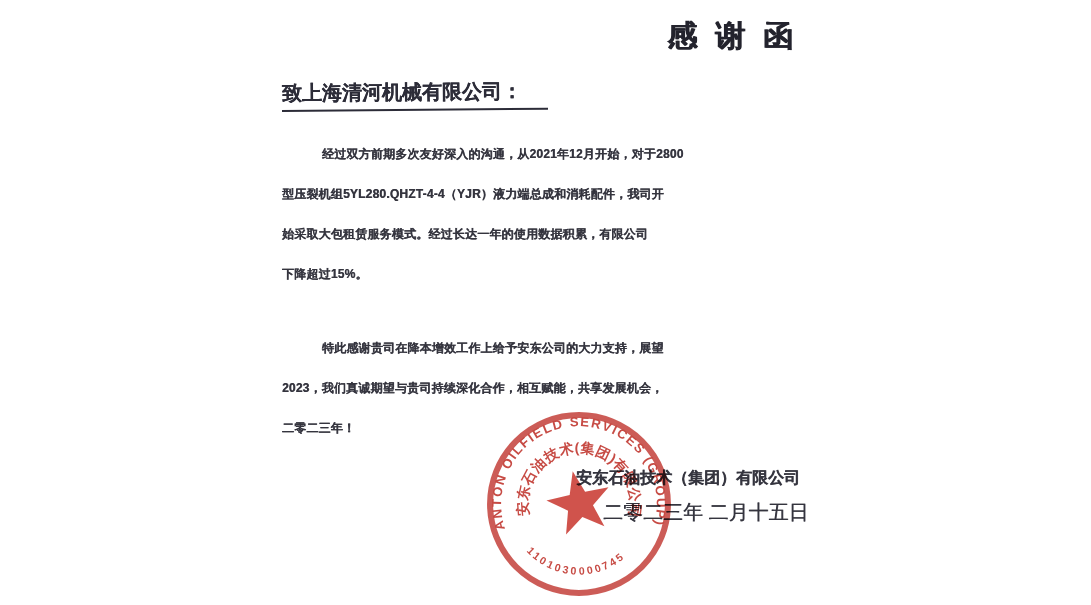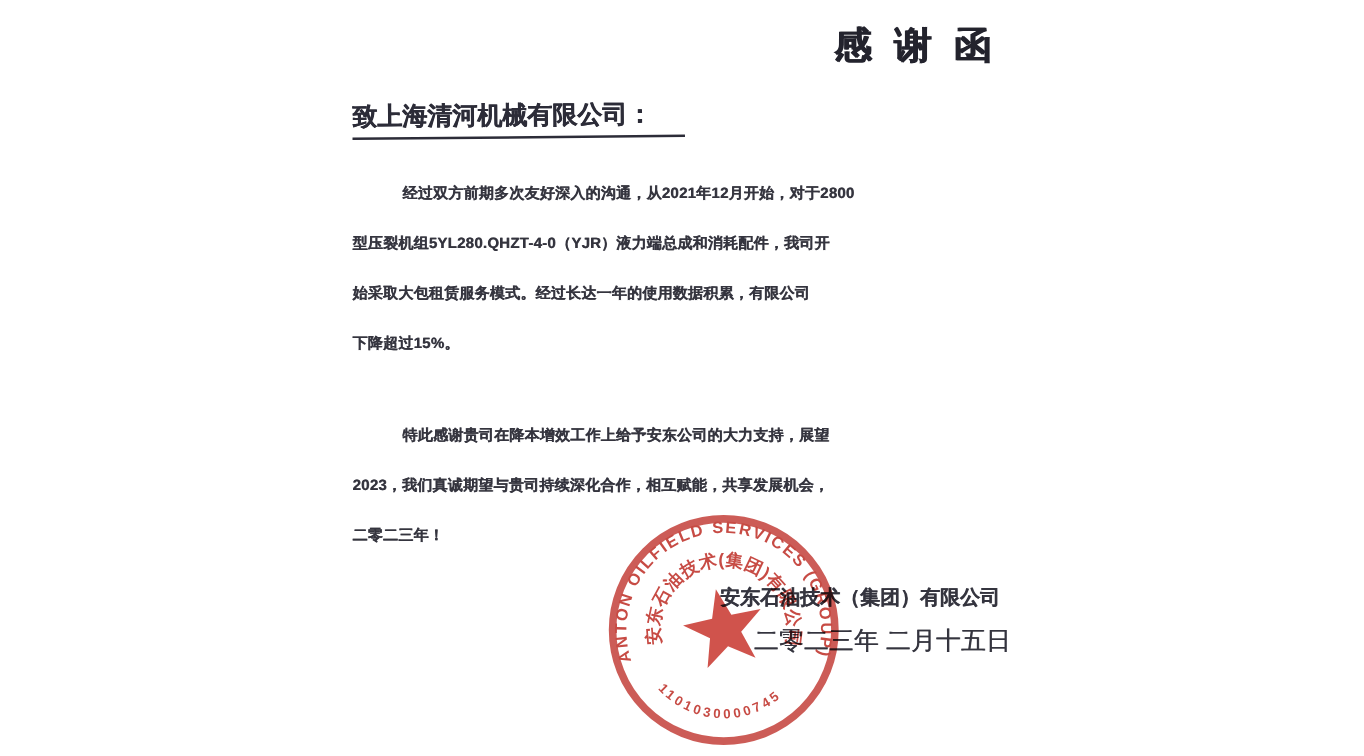--- a/index.html
+++ b/index.html
@@ -100,21 +100,21 @@
 <body>
 
 <div class="page">
 
   <div class="letter-title">感谢函</div>
 
   <div class="recipient">致上海清河机械有限公司：</div>
 
   <div class="para para-1">
     <div class="line indent">经过双方前期多次友好深入的沟通，从2021年12月开始，对于2800</div>
-    <div class="line">型压裂机组5YL280.QHZT-4-0（YJR）液力端总成和消耗配件，我司开</div>
+    <div class="line">型压裂机组5YL280.QHZT-4-4（YJR）液力端总成和消耗配件，我司开</div>
     <div class="line">始采取大包租赁服务模式。经过长达一年的使用数据积累，有限公司</div>
     <div class="line">下降超过15%。</div>
   </div>
 
   <div class="para para-2">
     <div class="line indent">特此感谢贵司在降本增效工作上给予安东公司的大力支持，展望</div>
     <div class="line">2023，我们真诚期望与贵司持续深化合作，相互赋能，共享发展机会，</div>
     <div class="line">二零二三年！</div>
   </div>
 

